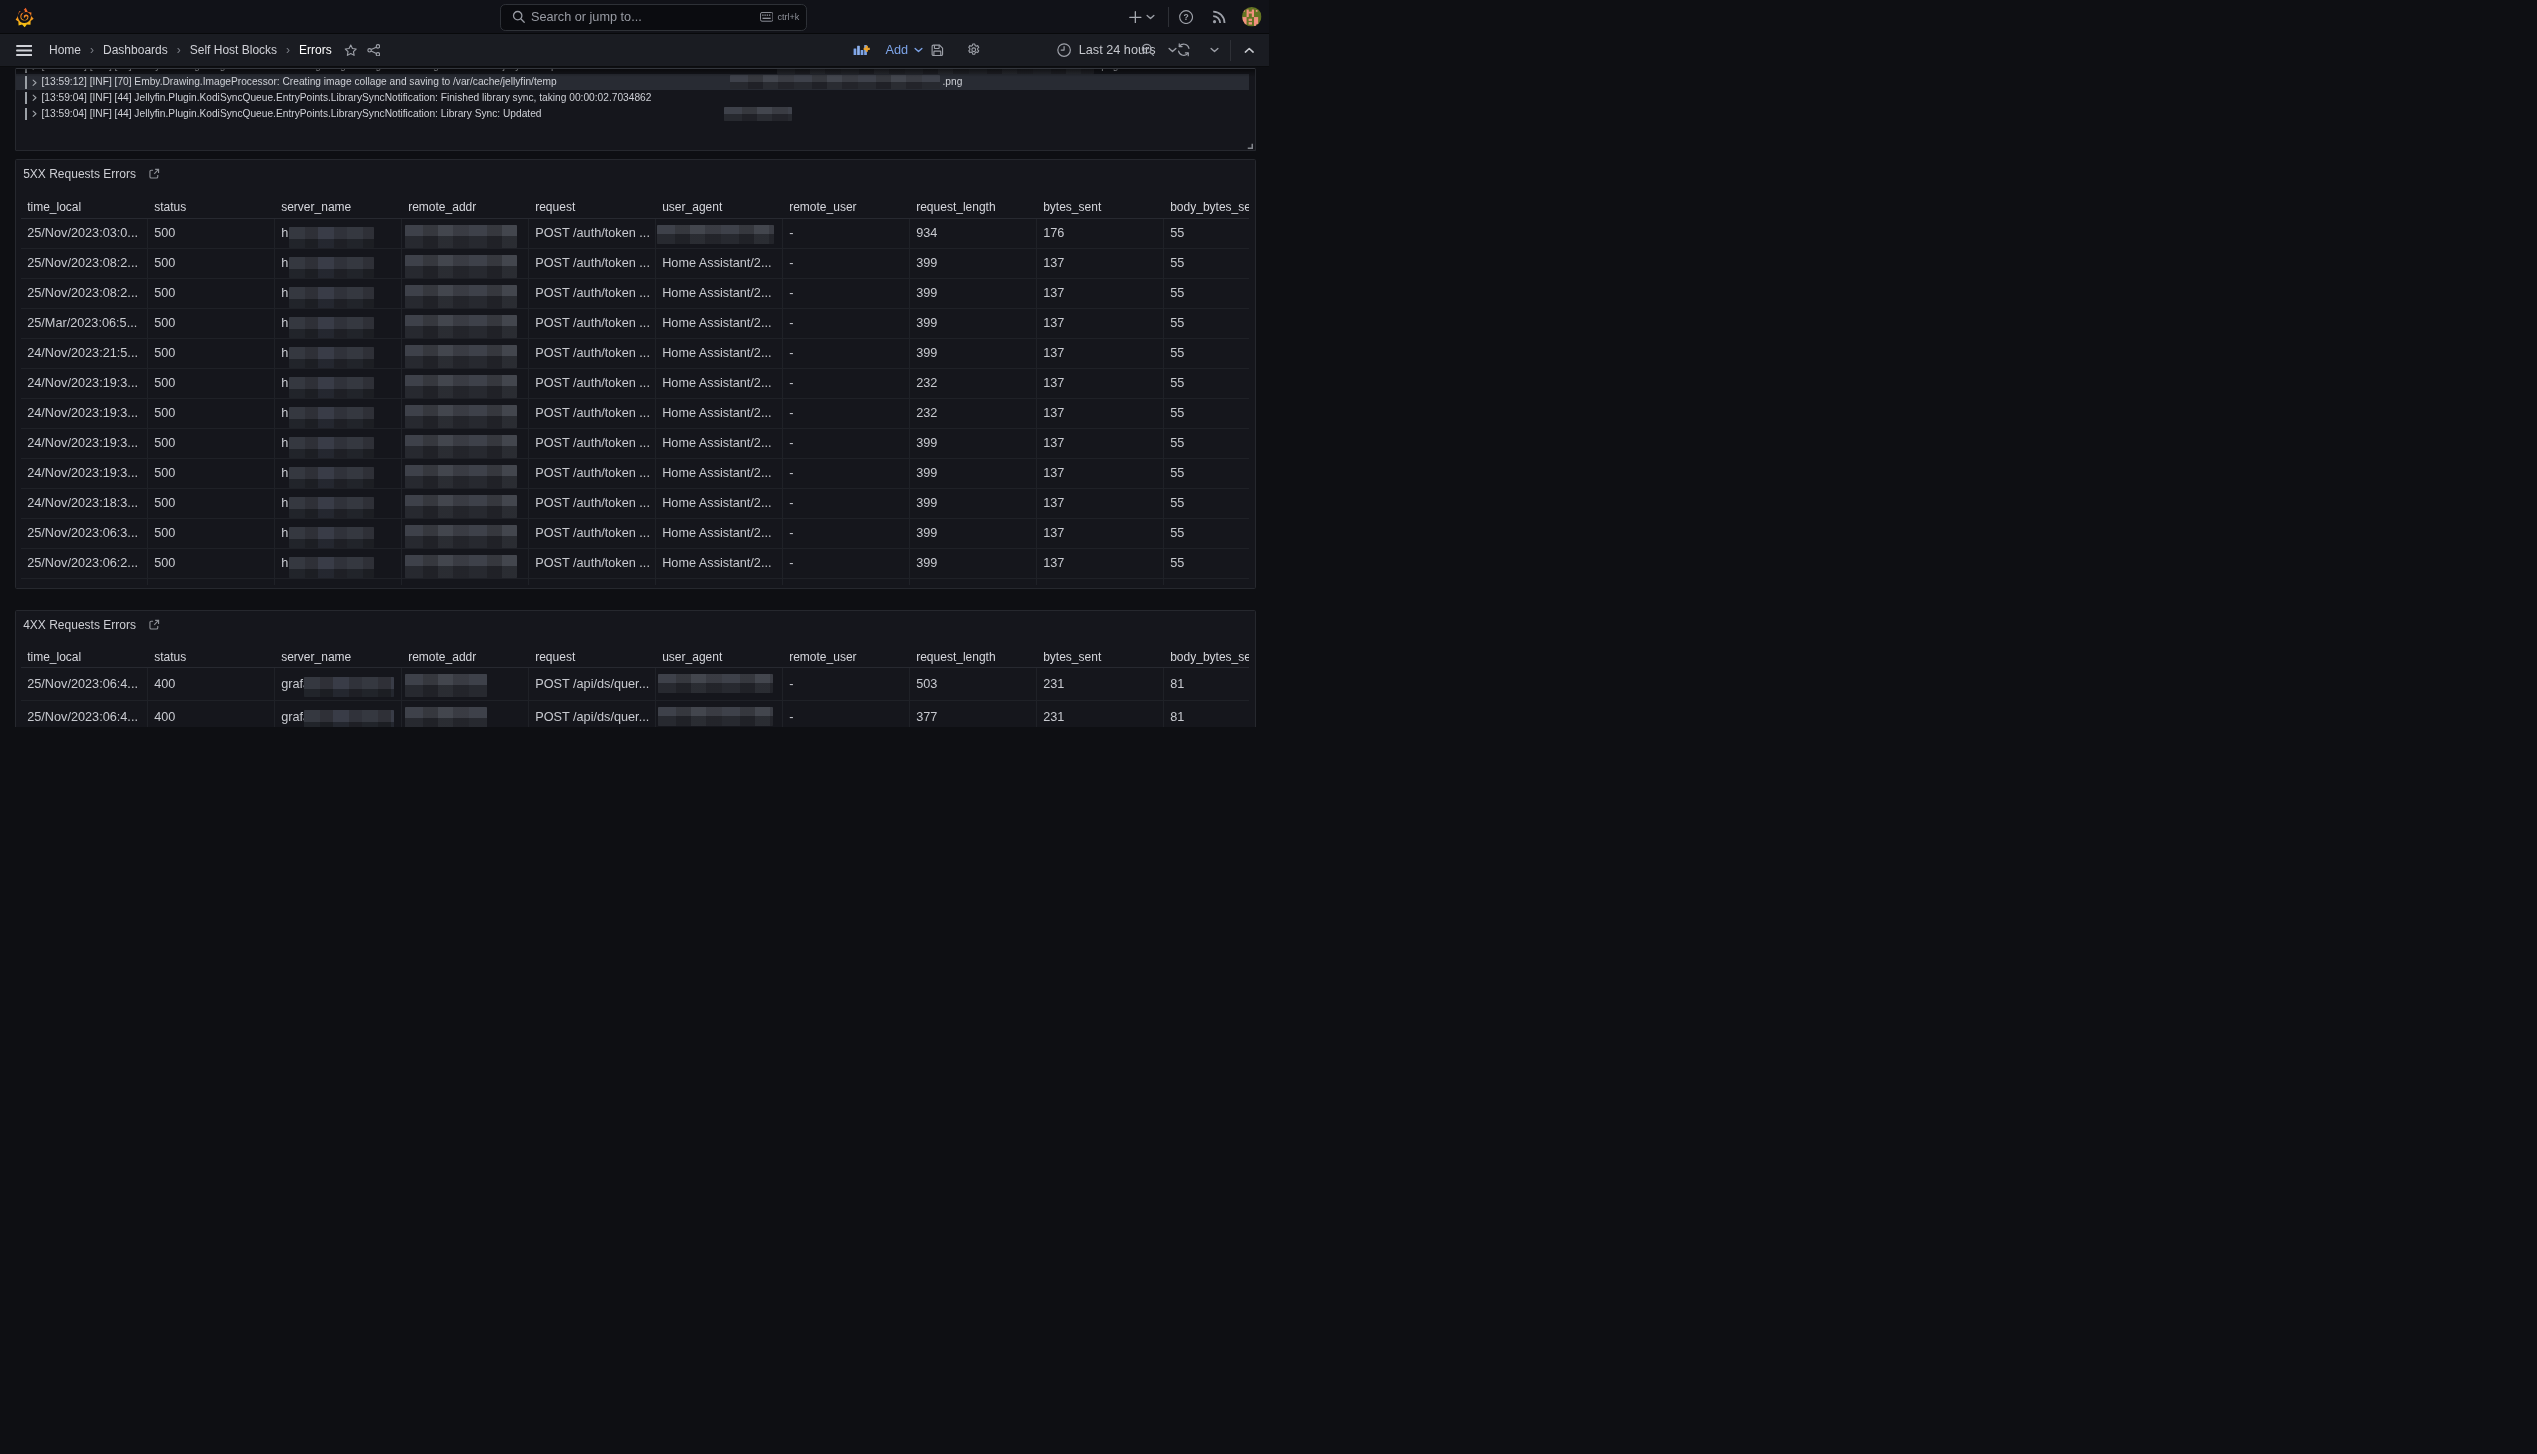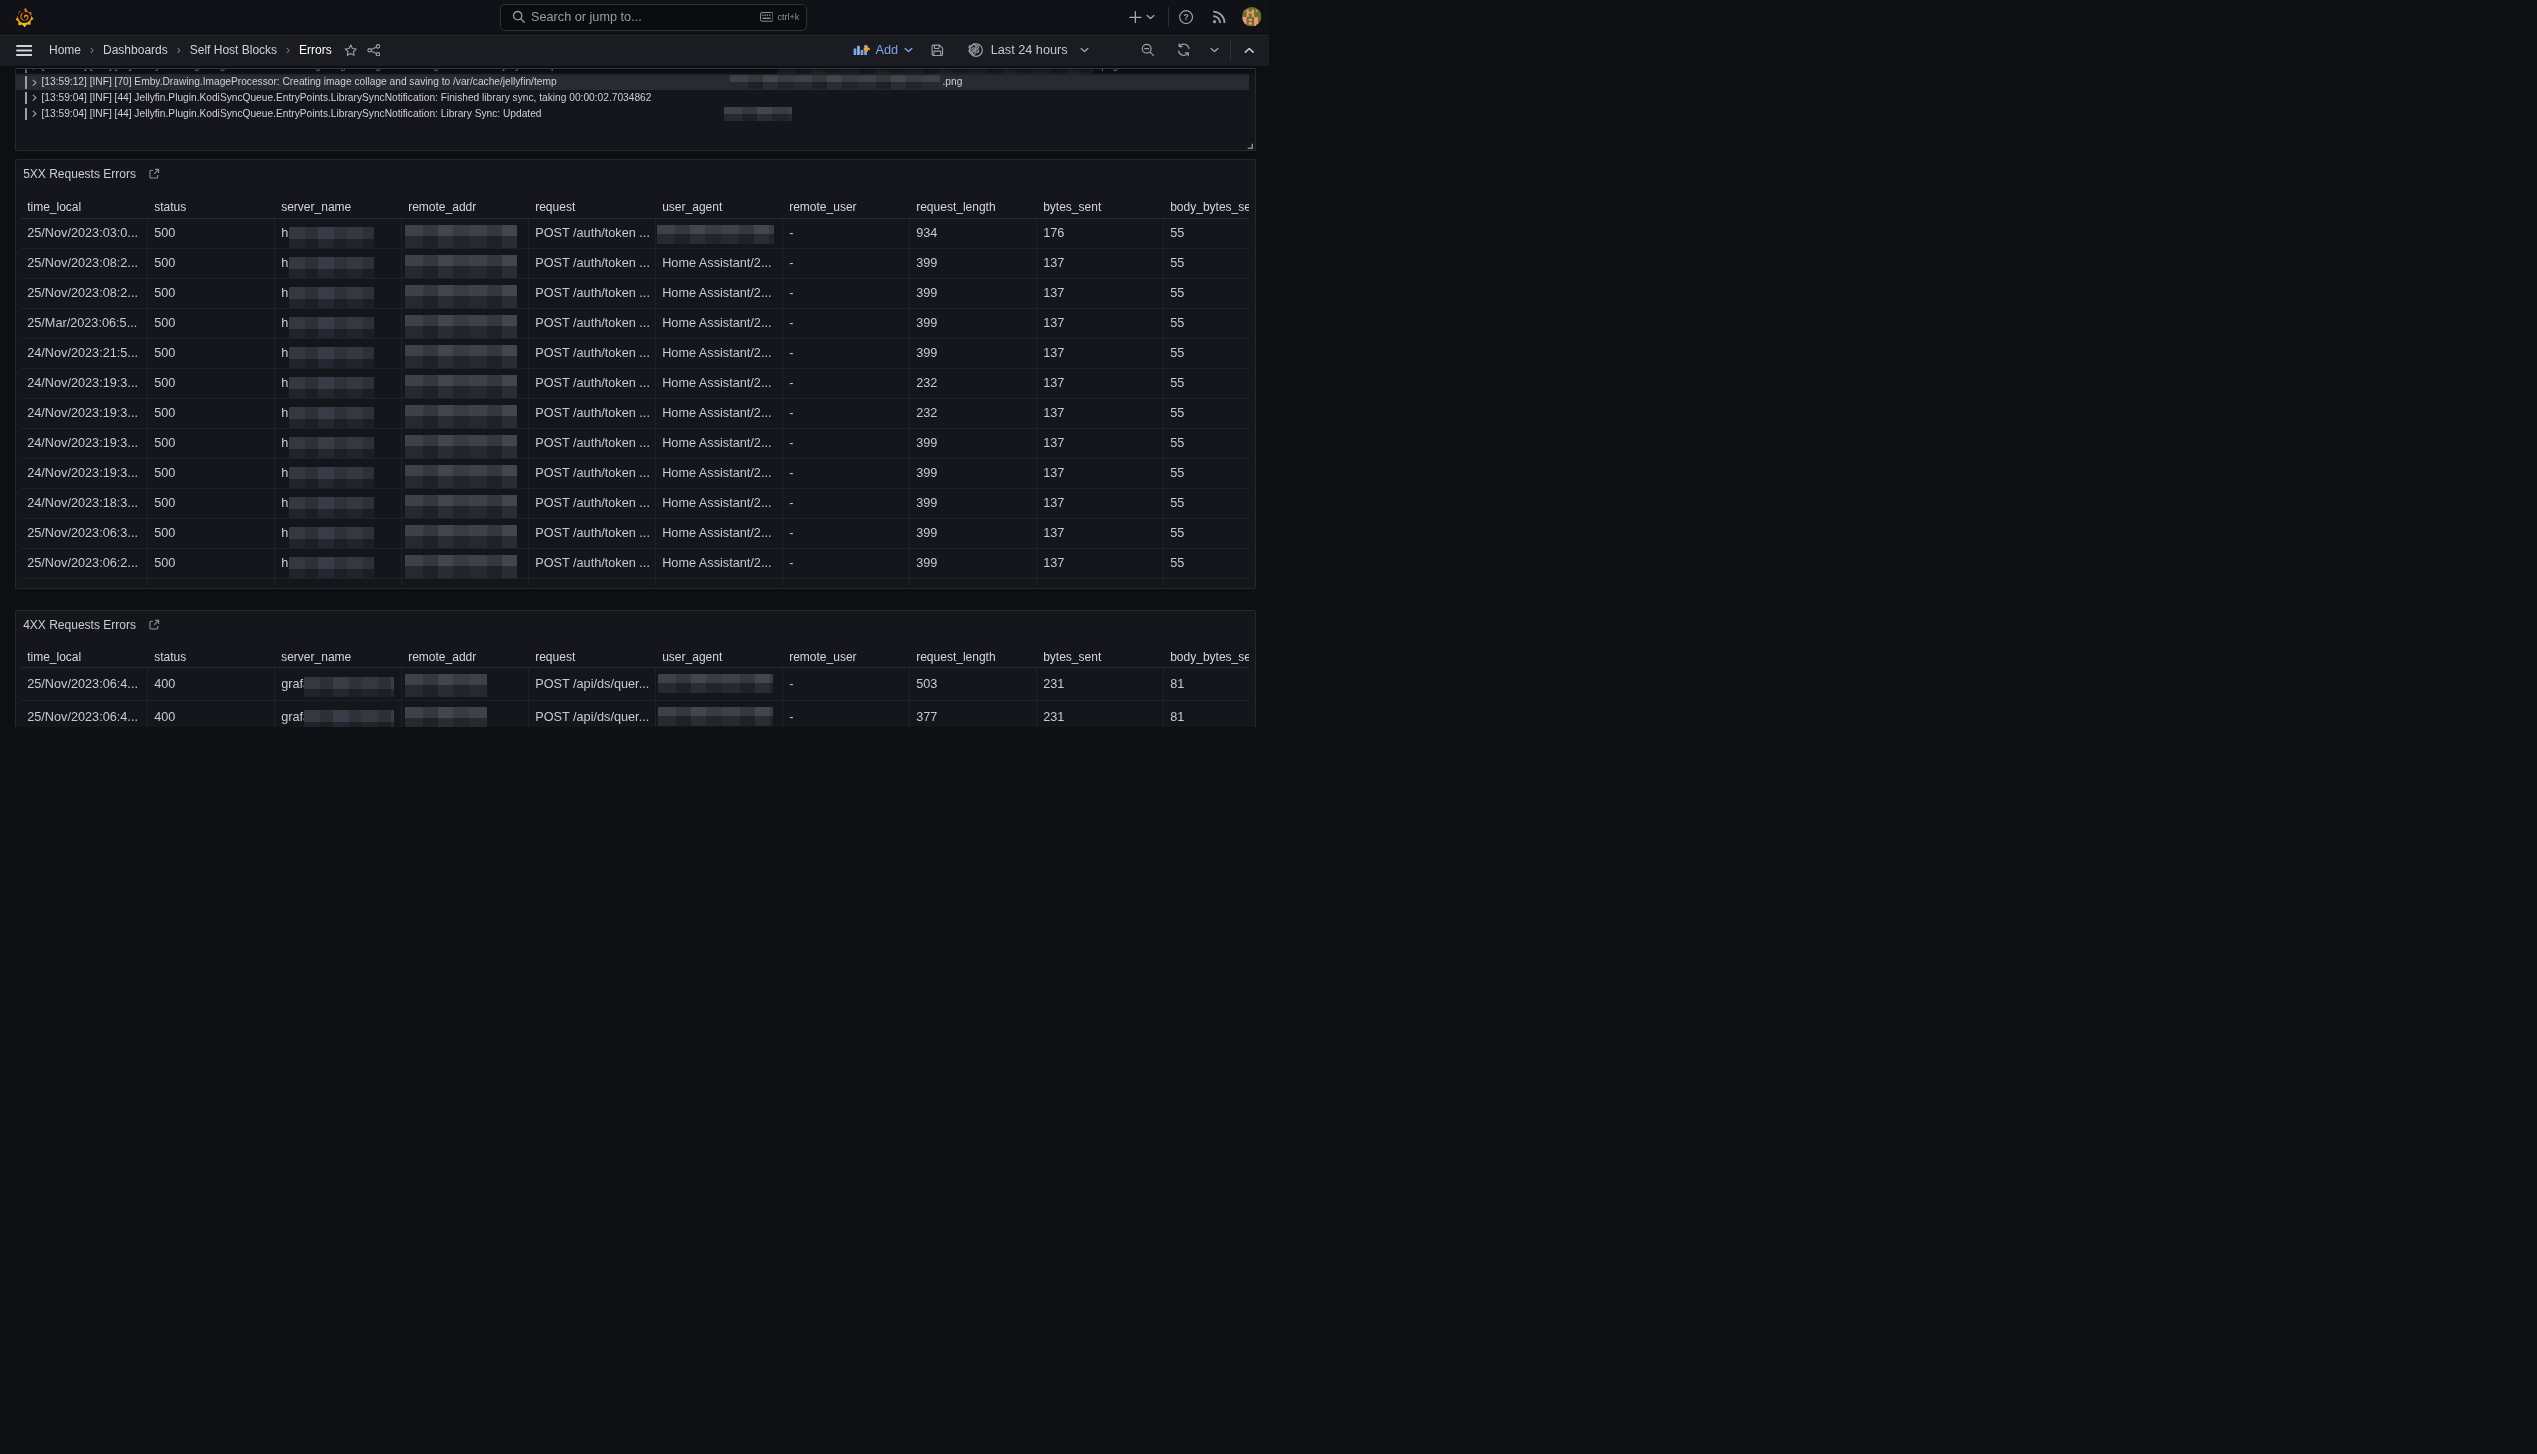--- a/index.html
+++ b/index.html
@@ -20,21 +20,21 @@
 
 #crumbbar{position:absolute;left:0;top:34px;width:1269px;height:33px;background:#1a1c22;
   border-bottom:0.7px solid #0b0c0e}
 #crumbbar .inner{position:relative;height:100%}
 .crumbs{position:absolute;left:49px;top:0;height:100%;display:flex;align-items:center;
   font-size:12px;color:#d0d1d7}
 .crumbs .sep{margin:0 9px;color:#7b7e86}
 .crumbs .cur{color:#ffffff}
 #ham{position:absolute;left:15.7px;top:11.2px}
 .cicons{position:absolute;top:0;height:100%;display:flex;align-items:center}
-.addtxt{color:#7da4e8;font-size:12.7px;margin-left:6px}
+.addtxt{color:#7da4e8;font-size:12.7px;margin-left:16px}
 .l24{color:#c5c7cd;font-size:12.7px}
 
 .panel{position:absolute;left:14.5px;width:1241px;background:#15161c;
   border:0.7px solid #26282e;border-radius:1.5px}
 .ptitle{position:absolute;left:7.7px;top:6.7px;font-size:12px;font-weight:500;color:#cdced4;
   display:flex;align-items:center}
 .ptitle .ext{margin-left:12px;color:#8e9197}
 
 #logpanel{top:68px;height:83px;overflow:hidden;border-top-color:#33363c}
 #logshadow{position:absolute;left:0;top:0;width:100%;height:7.5px;
@@ -201,21 +201,21 @@
             <path d="M4.6 1.8v3.6c0 .4.3.7.7.7h4.9c.4 0 .7-.3.7-.7V1.8" stroke="#9da0a8" stroke-width="1.5"></path>
             <path d="M3.9 15.2v-4.9c0-.4.3-.7.7-.7h7.8c.4 0 .7.3.7.7v4.9" stroke="#9da0a8" stroke-width="1.5"></path>
           </svg>
         </div>
 <div class="cicons" style="left:967px">
           <svg width="13.5" height="13.5" viewBox="0 0 18 18" fill="none">
             <path d="M7.6 1.4 h2.8 l.45 1.95 1.55.9 1.9-.75 1.4 2.4-1.45 1.35v1.8 l1.45 1.35-1.4 2.4-1.9-.75-1.55.9-.45 1.95 h-2.8 l-.45-1.95-1.55-.9-1.9.75-1.4-2.4 1.45-1.35 v-1.8 L2.3 5.9l1.4-2.4 1.9.75 1.55-.9z" stroke="#9da0a8" stroke-width="1.45" stroke-linejoin="round"></path>
             <circle cx="9" cy="9" r="2.5" stroke="#9da0a8" stroke-width="1.45"></circle>
           </svg>
         </div>
-<div class="cicons" style="left:969px">
+<div class="cicons" style="left:1057px">
           <svg width="14.2" height="14.2" viewBox="0 0 19 19" fill="none">
             <circle cx="9.5" cy="9.5" r="8.4" stroke="#9da0a8" stroke-width="1.6"></circle>
             <path d="M9.5 4.9v4.6H5.6" stroke="#9da0a8" stroke-width="1.6" stroke-linecap="round" stroke-linejoin="round"></path>
           </svg>
           <span style="width:7.5px"></span>
           <span class="l24">Last 24 hours</span>
           <span style="width:12.7px"></span>
           <svg width="9" height="6" viewBox="0 0 12 8" fill="none">
             <path d="M1.5 2l4.5 4 4.5-4" stroke="#9da0a8" stroke-width="1.8" stroke-linecap="round" stroke-linejoin="round"></path>
           </svg>

